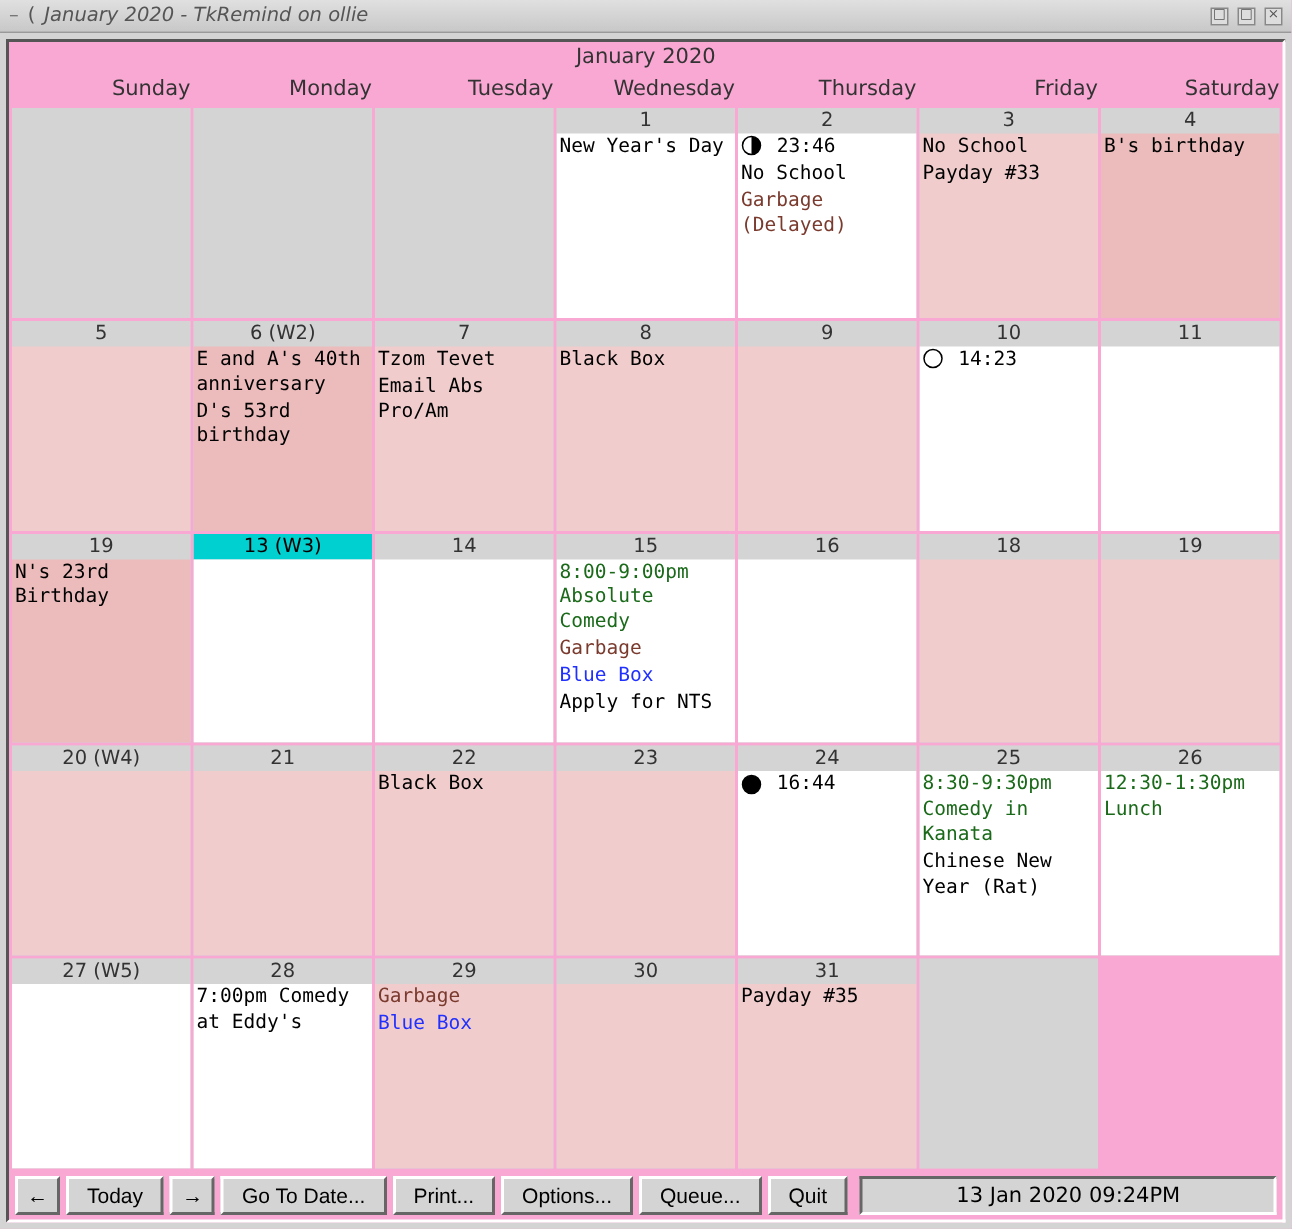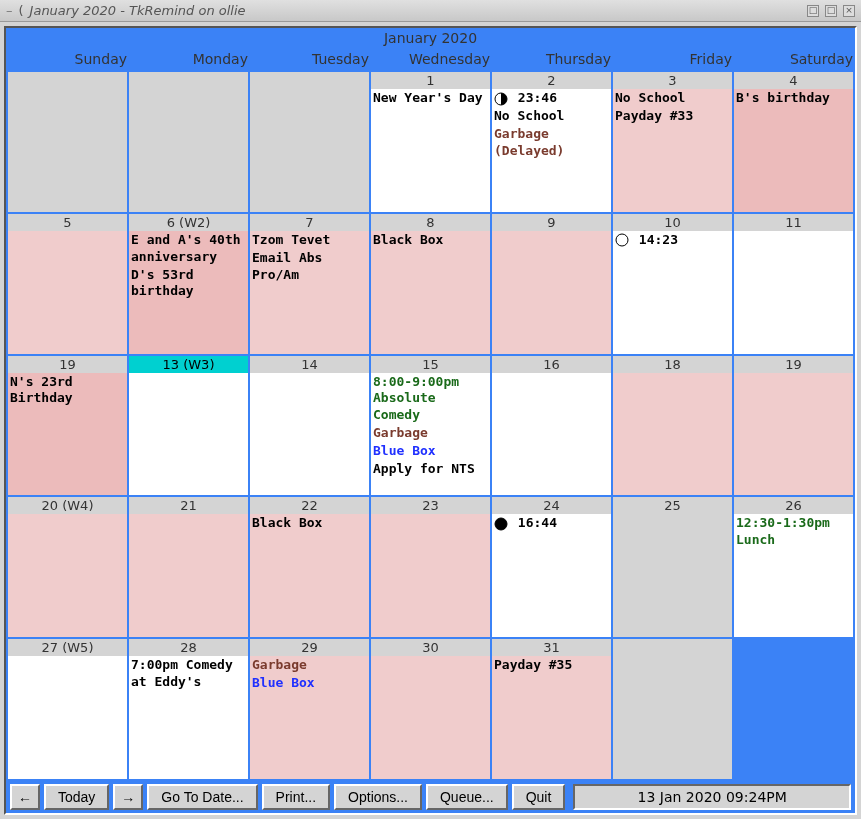--- a/index.html
+++ b/index.html
@@ -39,21 +39,21 @@
     position:absolute;
     top:22px; left:0; right:0; bottom:0;
     background:#d4d4d4;
     padding:4px;
   }
   .outer {
     border:2px solid #555;
     border-right-color:#fff; border-bottom-color:#fff;
     height:100%;
     display:flex; flex-direction:column;
-    background:#3b82f6;
+    background:#f9a8d4;
   }
   .month-title {
     text-align:center;
     font-size:14px;
     padding:2px 0;
     color:#333;
   }
   .grid {
     flex:1;
     display:grid;
@@ -88,21 +88,20 @@
     font-weight:normal;
   }
   .body {
     flex:1;
     background:#fff;
     font-family: "DejaVu Sans Mono","Menlo","Consolas",monospace;
     font-size:13px;
     line-height:1.3;
     padding:1px 2px;
     overflow:hidden;
-    font-weight:bold;
   }
   .body.empty { background:#d4d4d4; }
   .body.pink  { background:#f0cccc; }
   .body.pink2 { background:#ecbbbb; }
   .body.white { background:#ffffff; }
   .ev { margin-bottom:1px; word-wrap:break-word; }
   .c-black { color:#000; }
   .c-brown { color:#7a3b2e; }
   .c-blue  { color:#2030ff; }
   .c-green { color:#1a6a1a; }
@@ -295,20 +294,24 @@
         <div class="cell">
           <div class="daynum">24</div>
           <div class="body white">
             <div class="ev c-black"><svg class="moon-icon" width="14" height="14" viewBox="0 0 14 14">
                 <circle cx="7" cy="7" r="6" fill="#000" stroke="#000"></circle>
               </svg> <span>16:44</span></div>
           </div>
         </div>
         <div class="cell">
           <div class="daynum">25</div>
+          <div class="body white">
+            <div class="ev c-green"><span>8:30-9:30pm Comedy in Kanata</span></div>
+            <div class="ev c-black"><span>Chinese New Year (Rat)</span></div>
+          </div>
         </div>
         <div class="cell">
           <div class="daynum">26</div>
           <div class="body white">
             <div class="ev c-green"><span>12:30-1:30pm Lunch</span></div>
           </div>
         </div>
         <div class="cell">
           <div class="daynum">27 (W5)</div>
           <div class="body white"></div>

